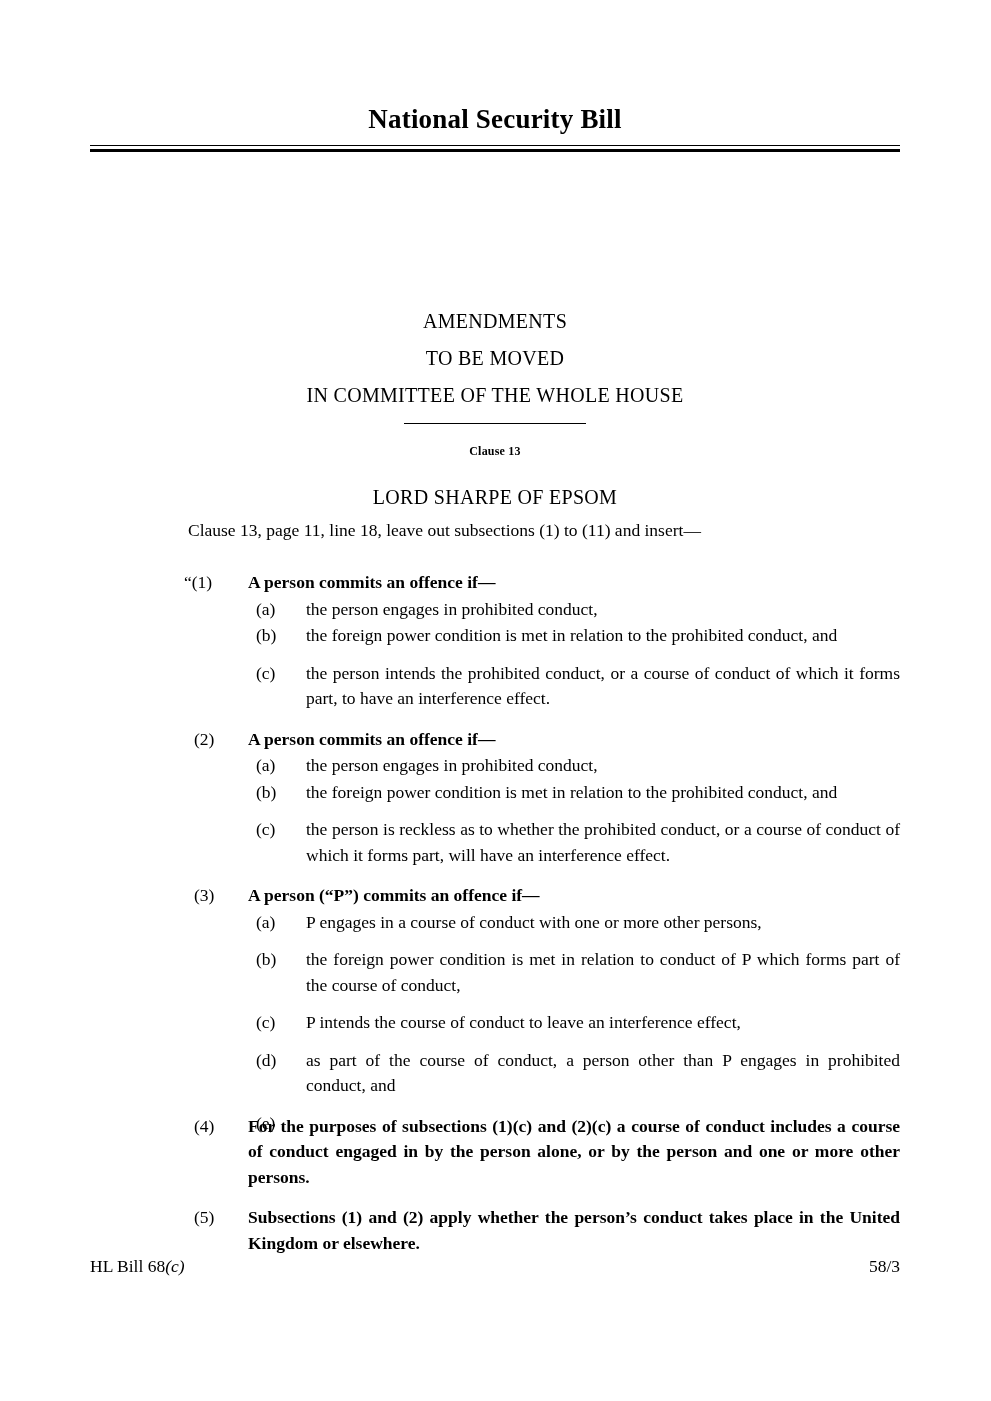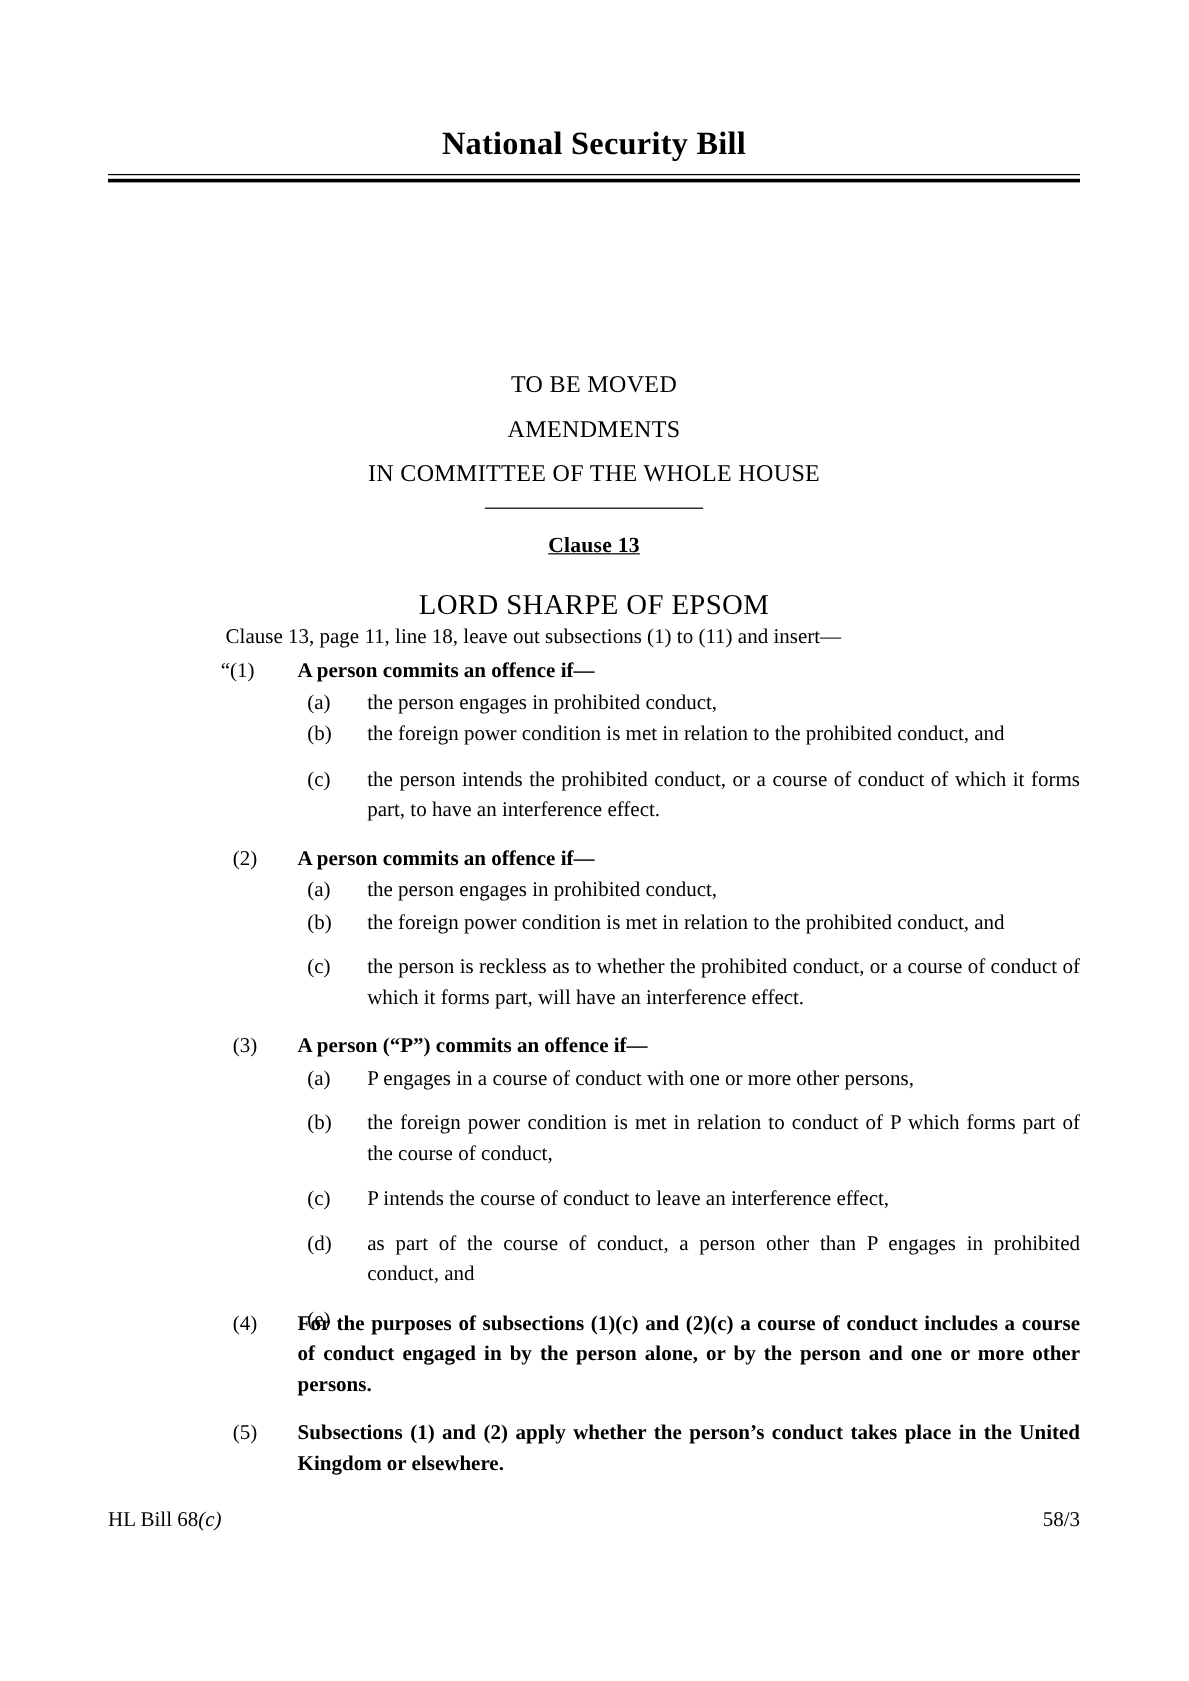--- a/index.html
+++ b/index.html
@@ -69,43 +69,42 @@
     line-height: 37px;
     letter-spacing: 0.3px;
   }
   .heading-rule {
     width: 182px;
     height: 1.3px;
     background: #000;
     margin: 9px auto 0 auto;
   }
   .clause-label {
-    font-size: 18px;
+    font-size: 12px;
     font-weight: bold;
     margin-top: 20px;
     letter-spacing: 0.2px;
-    text-decoration: underline;
   }
   .member-name {
-    font-size: 24px;
+    font-size: 20px;
     margin-top: 27px;
     letter-spacing: 0.3px;
   }
 
   
   .body-block {
     position: absolute;
     left: 90px;
     top: 518px;
     width: 810px;
     font-size: 17.5px;
   }
   .intro-line {
     margin-left: 98px;
-    margin-bottom: 3px;
+    margin-bottom: 27px;
     line-height: 25px;
   }
 
   .sub {
     position: relative;
     padding-left: 158px;
     margin-bottom: 15px;
     text-align: justify;
     line-height: 25.5px;
   }
@@ -176,22 +175,22 @@
 <div class="page">
 
   <div class="doc-title">National Security Bill</div>
 
   <div class="double-rule">
     <div class="thin"></div>
     <div class="thick"></div>
   </div>
 
   <div class="heading-block">
+    <div class="heading-line">AMENDMENTS</div>
     <div class="heading-line">TO BE MOVED</div>
-    <div class="heading-line">AMENDMENTS</div>
     <div class="heading-line">IN COMMITTEE OF THE WHOLE HOUSE</div>
     <div class="heading-rule"></div>
     <div class="clause-label">Clause 13</div>
     <div class="member-name">LORD SHARPE OF EPSOM</div>
   </div>
 
   <div class="body-block">
 
     <div class="intro-line">Clause 13, page 11, line 18, leave out subsections (1) to (11) and insert—</div>
 

